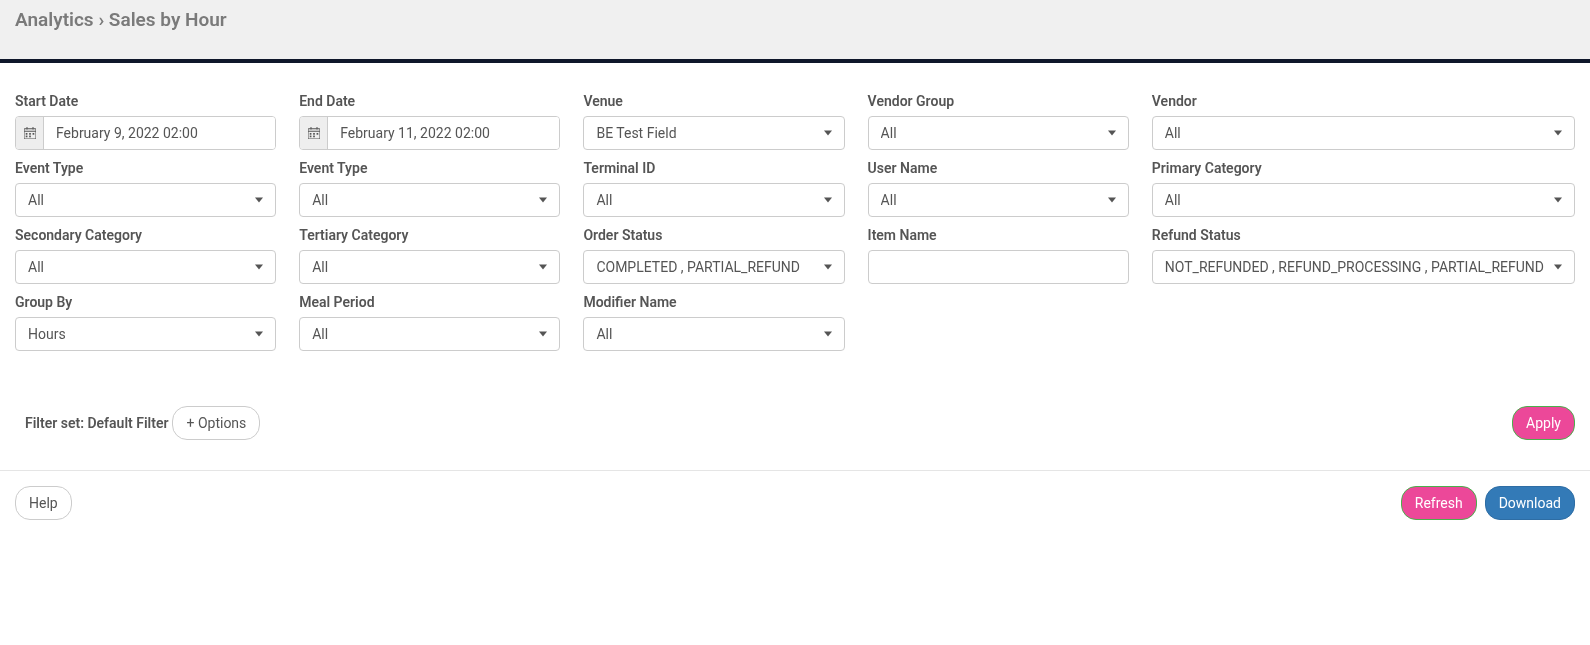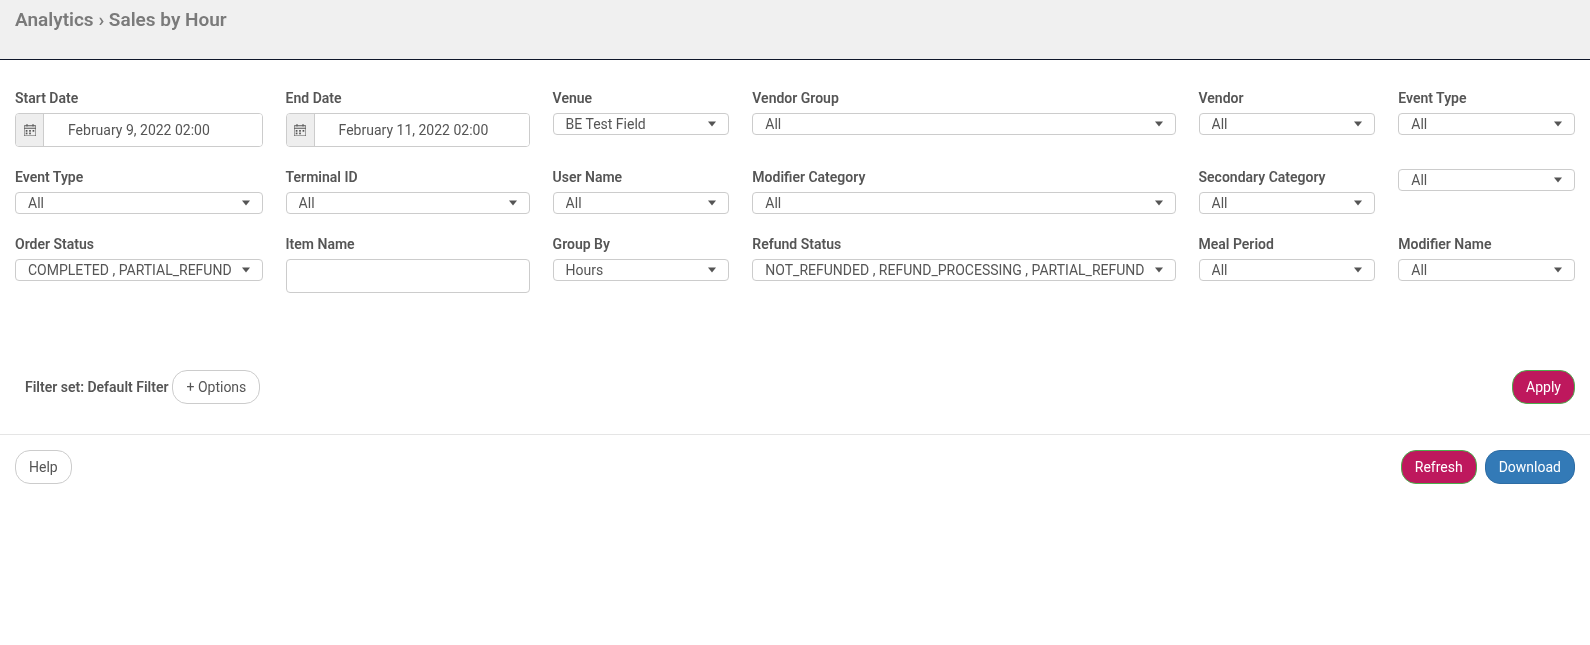--- a/index.html
+++ b/index.html
@@ -4,35 +4,35 @@
 <style>
   * { box-sizing: border-box; margin: 0; padding: 0; }
   body {
     font-family: -apple-system, BlinkMacSystemFont, "Segoe UI", Roboto, Helvetica, Arial, sans-serif;
     font-size: 14px;
     color: #333;
     background: #fff;
   }
   .header-bar {
     background: #f0f0f0;
-    border-bottom: 1px solid #0f172a;
+    border-bottom: 4px solid #0f172a;
     padding: 8px 15px 28px 15px;
   }
   .breadcrumb {
     font-size: 19px;
     font-weight: 600;
     color: #7a7a7a;
   }
   .content-area {
     padding: 30px 15px 15px 15px;
   }
   .filters-grid {
     display: grid;
-    grid-template-columns: repeat(6, 1fr);
-    gap: 22px 23px;
+    grid-template-columns: repeat(5, 1fr);
+    gap: 10px 23px;
   }
   .field-group { display: flex; flex-direction: column; }
   .field-label {
     font-size: 14px;
     font-weight: 600;
     color: #555;
     margin-bottom: 7px;
   }
   .input-group {
     display: flex;
@@ -52,27 +52,26 @@
     color: #555;
   }
   .input-group input {
     border: none;
     flex: 1;
     padding: 0 12px;
     font-size: 14px;
     color: #555;
     outline: none;
     font-family: inherit;
-    margin-left: 12px;
   }
   .select-box {
     position: relative;
     border: 1px solid #ccc;
     border-radius: 4px;
-    height: 22px;
+    height: 34px;
     display: flex;
     align-items: center;
     padding: 0 30px 0 12px;
     cursor: pointer;
     background: #fff;
     color: #555;
     white-space: nowrap;
     overflow: hidden;
   }
   .select-box .caret {
@@ -118,21 +117,21 @@
     border-radius: 15px;
     height: 34px;
     padding: 0 13px;
     background: #fff;
     color: #555;
     cursor: pointer;
     font-family: inherit;
     font-size: 14px;
   }
   .btn-green {
-    background: #be185d;
+    background: #ec4899;
     border-color: #4cae4c;
     color: #fff;
   }
   .btn-blue {
     background: #337ab7;
     border-color: #2e6da4;
     color: #fff;
   }
   .footer-row {
     display: flex;
@@ -249,67 +248,68 @@
 
     <div class="field-group">
       <label class="field-label">User Name</label>
       <div class="select-box">
         <span class="sel-text">All</span>
         <span class="caret"></span>
       </div>
     </div>
 
     <div class="field-group">
-      <label class="field-label">Modifier Category</label>
+      <label class="field-label">Primary Category</label>
       <div class="select-box">
         <span class="sel-text">All</span>
         <span class="caret"></span>
       </div>
     </div>
 
     <div class="field-group">
       <label class="field-label">Secondary Category</label>
       <div class="select-box">
         <span class="sel-text">All</span>
         <span class="caret"></span>
       </div>
     </div>
 
     <div class="field-group">
+      <label class="field-label">Tertiary Category</label>
       <div class="select-box">
         <span class="sel-text">All</span>
         <span class="caret"></span>
       </div>
     </div>
 
     <div class="field-group">
       <label class="field-label">Order Status</label>
       <div class="select-box">
         <span class="sel-text">COMPLETED , PARTIAL_REFUND</span>
         <span class="caret"></span>
       </div>
     </div>
 
     <div class="field-group">
       <label class="field-label">Item Name</label>
       <input class="text-input" type="text" value="" style="">
     </div>
 
     <div class="field-group">
+      <label class="field-label">Refund Status</label>
+      <div class="select-box">
+        <span class="sel-text">NOT_REFUNDED , REFUND_PROCESSING , PARTIAL_REFUND</span>
+        <span class="caret"></span>
+      </div>
+    </div>
+
+    <div class="field-group">
       <label class="field-label">Group By</label>
       <div class="select-box">
         <span class="sel-text">Hours</span>
-        <span class="caret"></span>
-      </div>
-    </div>
-
-    <div class="field-group">
-      <label class="field-label">Refund Status</label>
-      <div class="select-box">
-        <span class="sel-text">NOT_REFUNDED , REFUND_PROCESSING , PARTIAL_REFUND</span>
         <span class="caret"></span>
       </div>
     </div>
 
     <div class="field-group">
       <label class="field-label">Meal Period</label>
       <div class="select-box">
         <span class="sel-text">All</span>
         <span class="caret"></span>
       </div>

